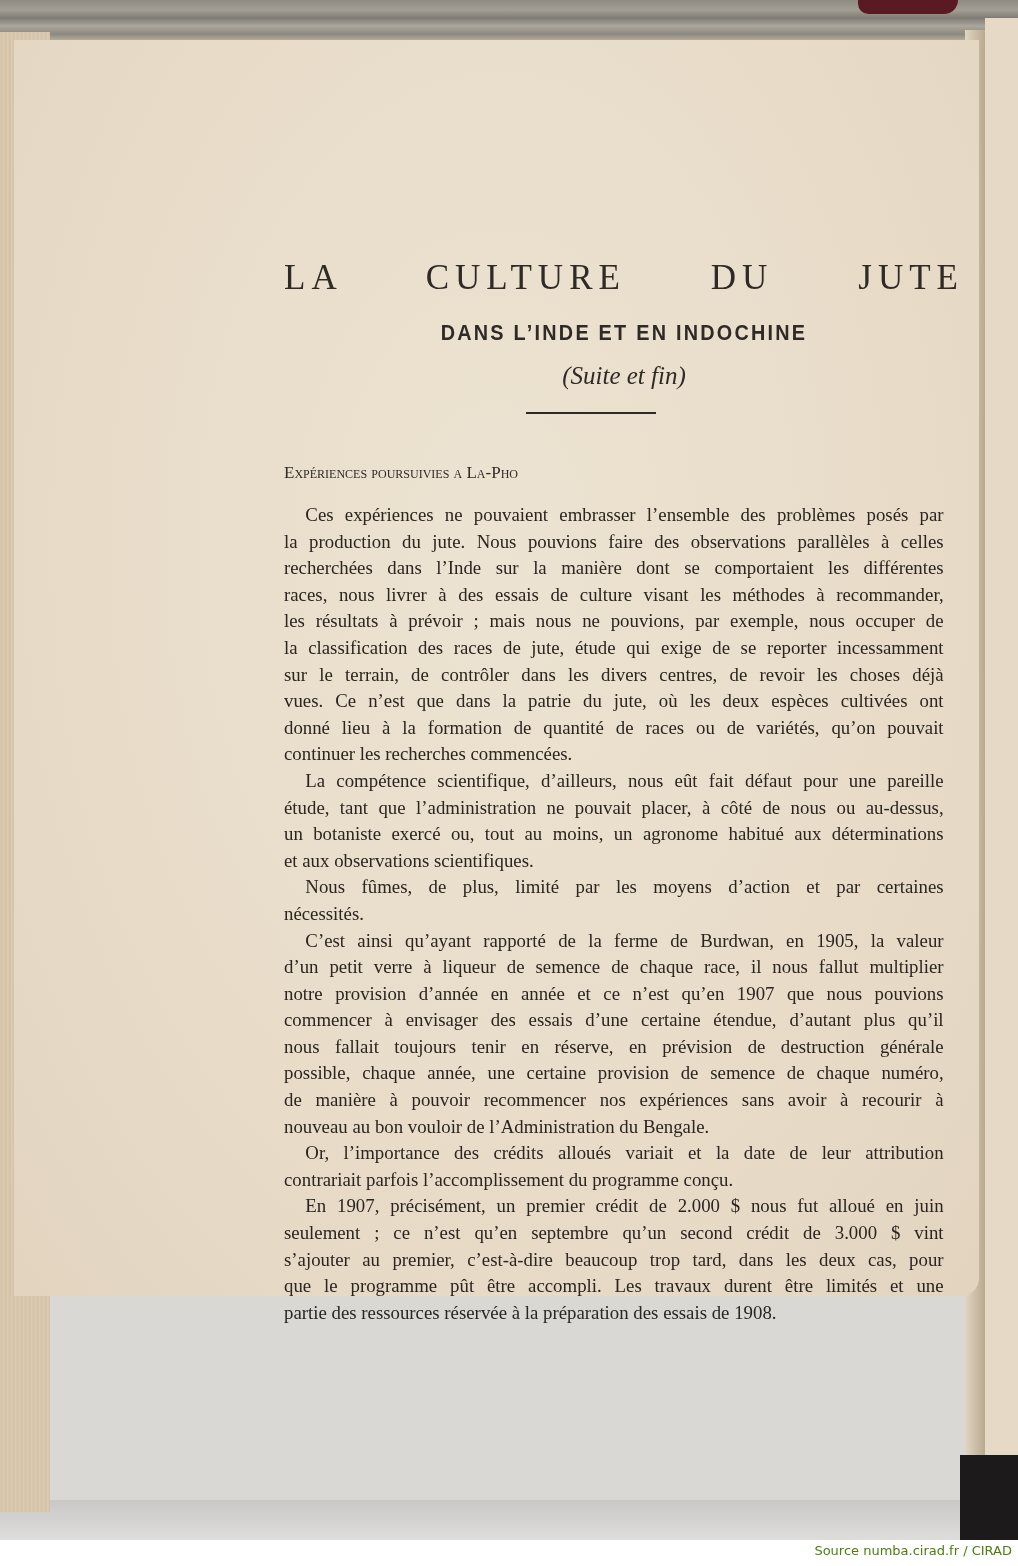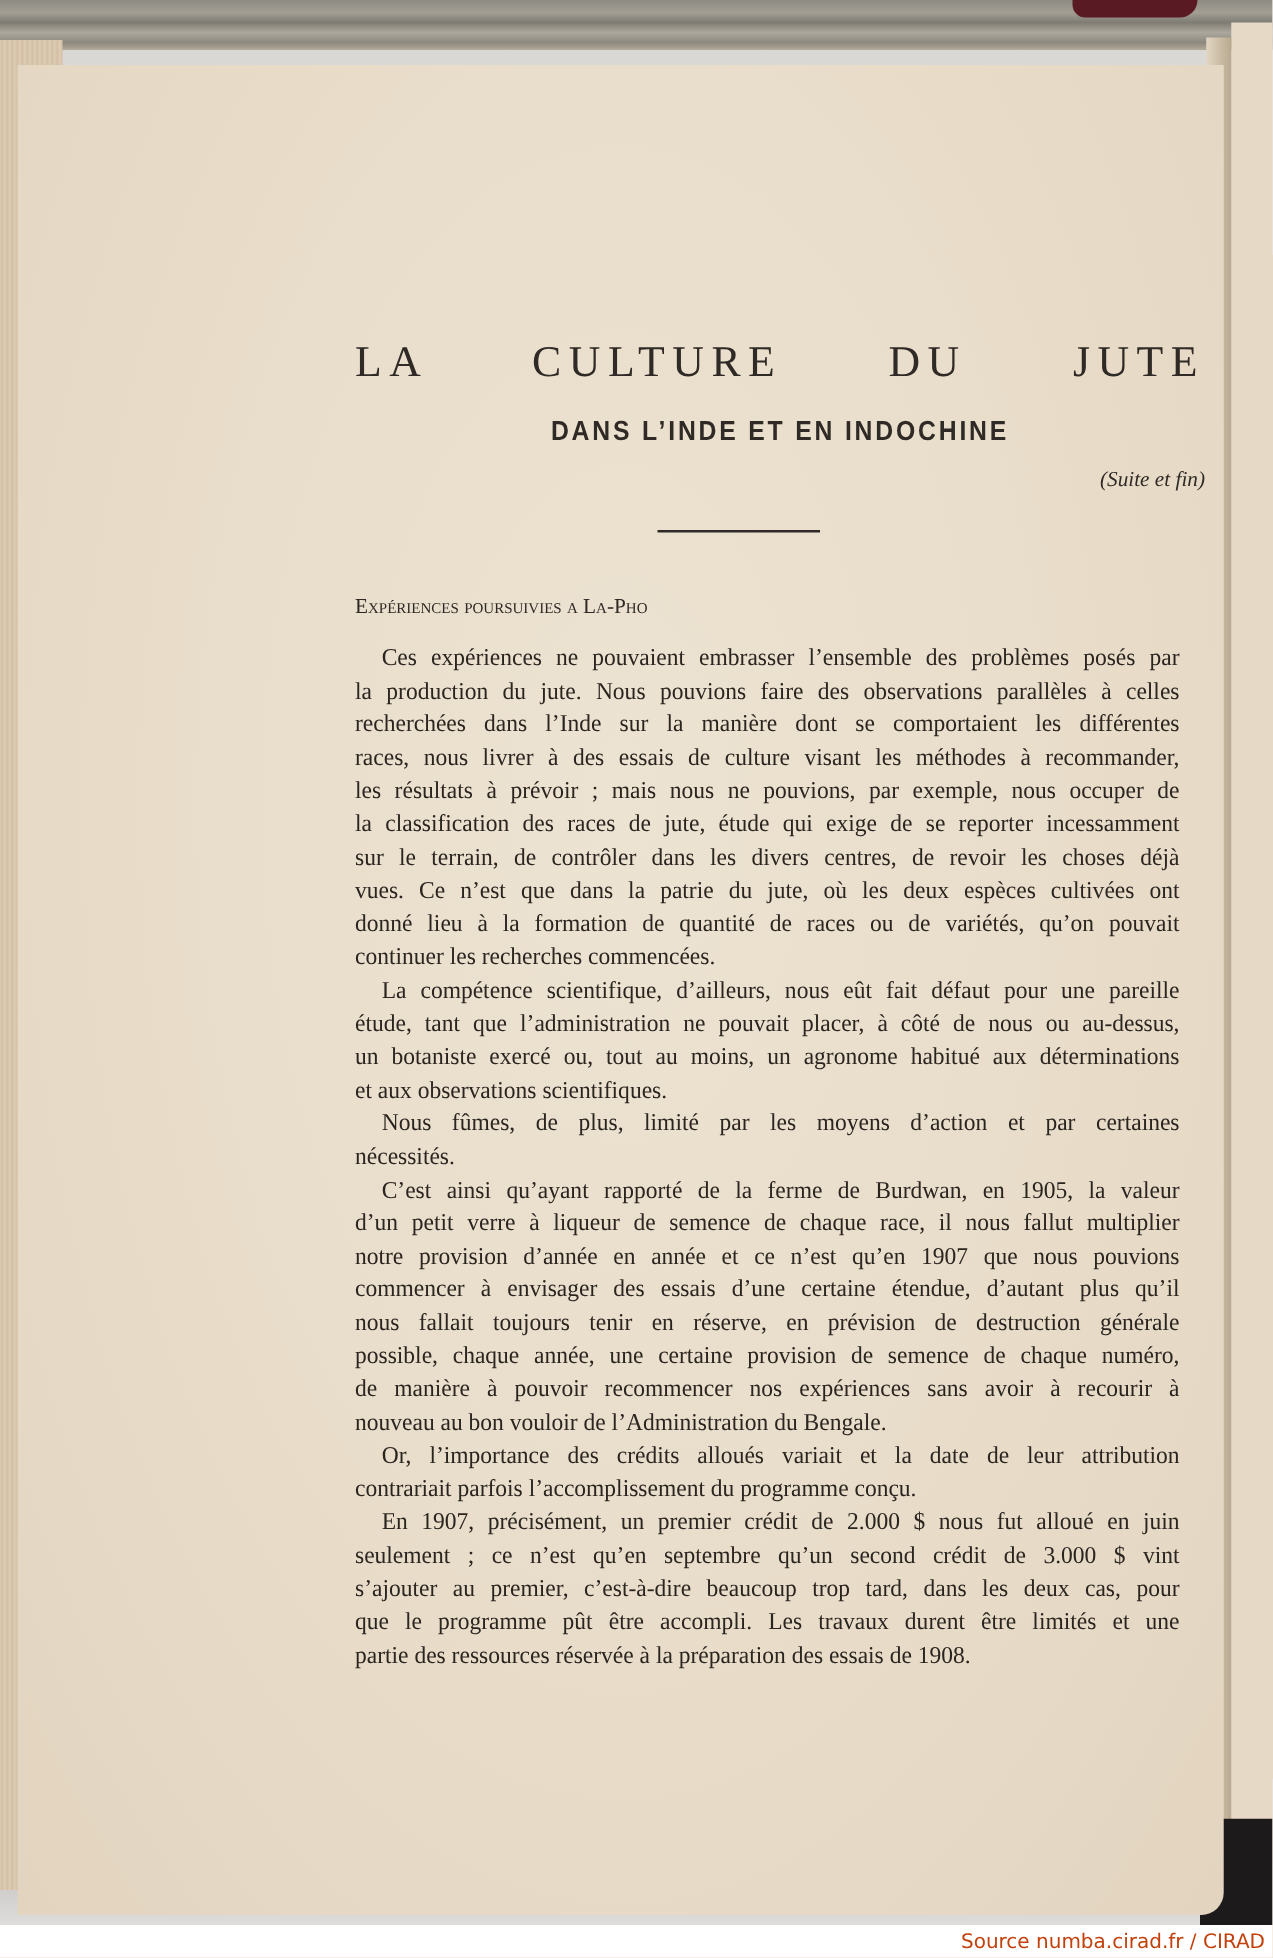--- a/index.html
+++ b/index.html
@@ -18,21 +18,21 @@
     }
     .ribbon {
       position:absolute; left:858px; top:0; width:100px; height:14px;
       background:#5a1a24; border-radius:0 0 40px 30px;
     }
     .page-stack-left {
       position:absolute; left:0; top:32px; width:50px; height:1480px;
       background:repeating-linear-gradient(90deg,#dccab1 0px,#d2bfa6 2px,#e0cfb6 4px);
     }
     .page {
-      position:absolute; left:14px; top:52px; width:965px; height:1480px;
+      position:absolute; left:14px; top:40px; width:965px; height:1256px;
       background:#eadfcd;
       background-image:radial-gradient(ellipse at 50% 40%, #ede3d2 0%, #e8dcc9 60%, #e2d4bf 100%);
       border-radius:0 0 18px 0;
     }
     .spine-shadow {
       position:absolute; left:965px; top:30px; width:20px; height:1470px;
       background:linear-gradient(90deg,#e2d6c3,#c9baa3 60%,#b9a990);
     }
     .right-page {
       position:absolute; left:985px; top:18px; width:33px; height:1472px;
@@ -55,42 +55,42 @@
       text-align:justify; text-align-last:justify;
       font-family:"Liberation Serif", serif; font-size:35px; letter-spacing:6px;
       color:#2f2a25; white-space:nowrap;
     }
     .subtitle {
       position:absolute; top:280px; left:0; width:680px; text-align:center;
       font-family:"Liberation Sans", sans-serif; font-weight:bold; font-size:22px;
       letter-spacing:2.5px; color:#2f2a25; transform:scaleX(0.9);
     }
     .suite {
-      position:absolute; top:322px; left:0; width:680px; text-align:right;
-      font-style:italic; font-size:17px; color:#2f2a25;
+      position:absolute; top:322px; left:0; width:680px; text-align:center;
+      font-style:italic; font-size:25px; color:#2f2a25;
     }
     .rule {
       position:absolute; top:372px; left:242px; width:130px; height:2px; background:#2f2a25;
     }
     .section-heading {
       position:absolute; top:423px; left:0; width:680px; 
       font-size:17px; font-variant:small-caps; color:#2f2a25;
     }
     .body-text {
       position:absolute; top:462px; left:0; width:680px;
       font-size:19.4px; line-height:26.6px; color:#2b2520;
       transform:scaleX(0.97); transform-origin:left top;
     }
     .body-text p { margin:0; text-indent:0; }
     .line { display:block; text-align:justify; text-align-last:justify; white-space:nowrap; }
     .line.last { text-align-last:left; }
     .line.indent { padding-left:22px; }
     .source {
       position:absolute; right:6px; top:1543px;
-      font-family:"DejaVu Sans", sans-serif; font-size:16px; color:#c2410c;
+      font-family:"DejaVu Sans", sans-serif; font-size:13px; color:#4d7c0f;
     }
   </style>
 </head>
 <body>
 
 <div class="scan">
   <div class="top-edge"></div>
   <div class="ribbon"></div>
   <div class="right-page"></div>
   <div class="spine-shadow"></div>

